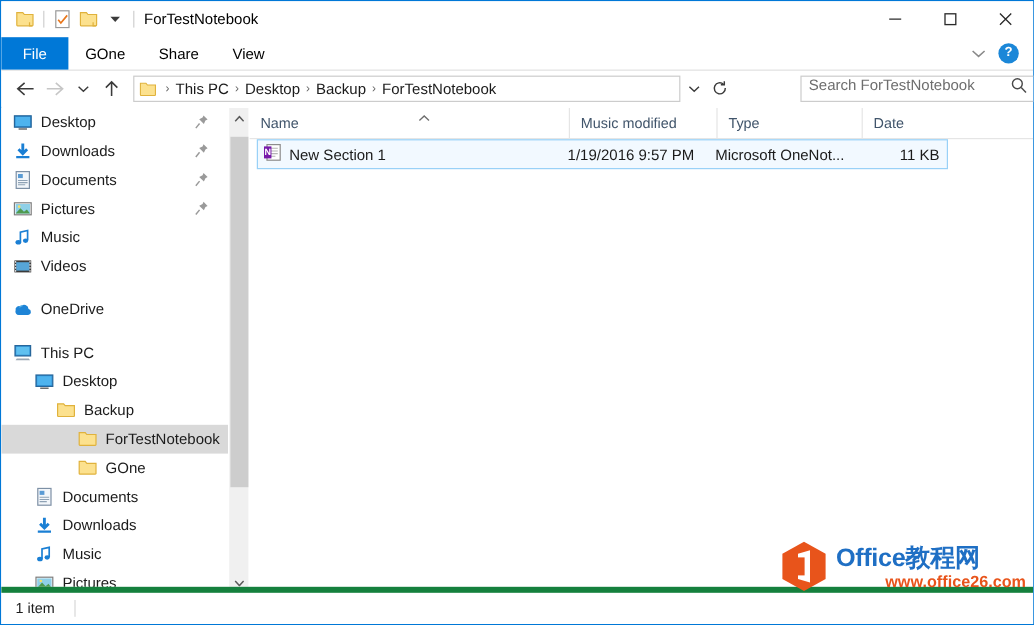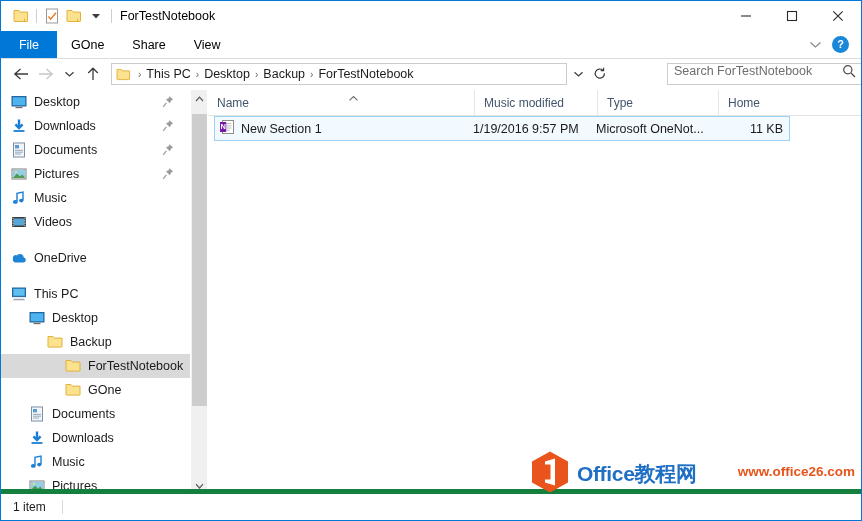--- a/index.html
+++ b/index.html
@@ -365,21 +365,21 @@
   .watermark {
     position: absolute;
     right: 6px;
     bottom: 22px;
     display: flex;
     align-items: center;
     pointer-events: none;
   }
   .wm-text {
     display: flex;
-    flex-direction: row;
+    flex-direction: column;
     margin-left: 4px;
     line-height: 1;
   }
   .wm-line1 {
     font-size: 21px;
     font-weight: bold;
     color: #1f6fc4;
     letter-spacing: -0.3px;
   }
   .wm-line2 {
@@ -750,21 +750,21 @@
             </svg>
           </span>
         </div>
         <div class="col col-date">
           <span>Music modified</span>
         </div>
         <div class="col col-type">
           <span>Type</span>
         </div>
         <div class="col col-size">
-          <span>Home</span>
+          <span>Date</span>
         </div>
       </div>
 
       <div class="row selected">
         <div class="cell cell-name">
           <span>
             <svg width="16" height="16" viewBox="0 0 16 16">
               <rect x="3.5" y="1.5" width="11" height="13" fill="#ffffff" stroke="#8d8d8d"></rect>
               <path d="M6.5 4.6h6M6.5 6.8h6M6.5 9h6M6.5 11.2h4" stroke="#b5b5b5" stroke-width="0.9"></path>
               <rect x="1" y="3" width="6.2" height="10" fill="#7719aa"></rect>

